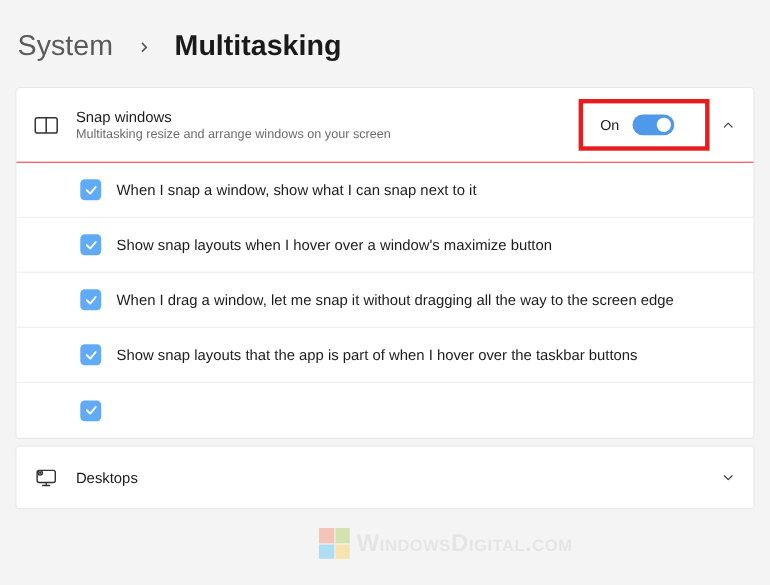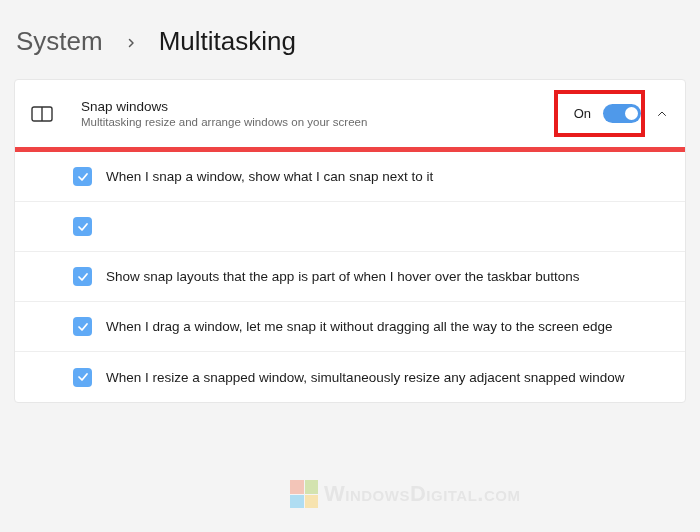--- a/index.html
+++ b/index.html
@@ -28,35 +28,35 @@
   }
   .breadcrumb .sep {
     font-size: 20px;
     color: #5a5a5a;
     font-weight: 400;
     position: relative;
     top: -1px;
   }
   .breadcrumb .current {
     font-size: 26px;
-    font-weight: 400;
+    font-weight: 700;
     color: #1a1a1a;
   }
 
   .card {
     background: #ffffff;
     border: 1px solid #e7e7e7;
     border-radius: 4px;
     margin-bottom: 6px;
   }
   .section-header {
     display: flex;
     align-items: center;
     padding: 14px 16px 14px 16px;
-    gap: 28px;
+    gap: 16px;
     min-height: 62px;
   }
   .section-header .icon-slot {
     width: 22px; height: 22px;
     display: flex; align-items: center; justify-content: center;
     flex-shrink: 0;
   }
   .section-header .titles {
     flex: 1;
     display: flex; flex-direction: column;
@@ -93,29 +93,29 @@
     border-radius: 50%;
     background: #ffffff;
   }
   .chevron {
     width: 14px; height: 14px;
     display: flex; align-items: center; justify-content: center;
   }
 
   .highlight-box {
     border: 4px solid #e81c1c;
-    padding: 10px 0 10px 16px;
+    padding: 10px 28px 10px 16px;
     display: flex;
     align-items: center;
     gap: 12px;
     margin: -4px -2px -4px 0;
   }
 
   .options {
-    border-top: 5px solid #ef4444;
+    border-top: 1px solid #ef4444;
   }
   .option-row {
     display: flex;
     align-items: center;
     gap: 14px;
     padding: 14px 16px 14px 58px;
     border-bottom: 1px solid #eeeeee;
     min-height: 50px;
   }
   .option-row:last-child { border-bottom: none; }
@@ -217,48 +217,72 @@
             </svg>
           </div>
           <span class="option-label">When I snap a window, show what I can snap next to it</span>
         </div>
         <div class="option-row">
           <div class="checkbox">
             <svg viewBox="0 0 24 24" fill="none" stroke="#fff" stroke-width="3.5" stroke-linecap="round" stroke-linejoin="round">
               <polyline points="4 12 10 18 20 6"></polyline>
             </svg>
           </div>
+          <span class="option-label">Show snap layouts when I hover over a window's maximize button</span>
+        </div>
+        <div class="option-row">
+          <div class="checkbox">
+            <svg viewBox="0 0 24 24" fill="none" stroke="#fff" stroke-width="3.5" stroke-linecap="round" stroke-linejoin="round">
+              <polyline points="4 12 10 18 20 6"></polyline>
+            </svg>
+          </div>
+          <span class="option-label">When I drag a window, let me snap it without dragging all the way to the screen edge</span>
         </div>
         <div class="option-row">
           <div class="checkbox">
             <svg viewBox="0 0 24 24" fill="none" stroke="#fff" stroke-width="3.5" stroke-linecap="round" stroke-linejoin="round">
               <polyline points="4 12 10 18 20 6"></polyline>
             </svg>
           </div>
           <span class="option-label">Show snap layouts that the app is part of when I hover over the taskbar buttons</span>
         </div>
         <div class="option-row">
           <div class="checkbox">
             <svg viewBox="0 0 24 24" fill="none" stroke="#fff" stroke-width="3.5" stroke-linecap="round" stroke-linejoin="round">
               <polyline points="4 12 10 18 20 6"></polyline>
             </svg>
           </div>
-          <span class="option-label">When I drag a window, let me snap it without dragging all the way to the screen edge</span>
-        </div>
-        <div class="option-row">
-          <div class="checkbox">
-            <svg viewBox="0 0 24 24" fill="none" stroke="#fff" stroke-width="3.5" stroke-linecap="round" stroke-linejoin="round">
-              <polyline points="4 12 10 18 20 6"></polyline>
-            </svg>
-          </div>
-          <span class="option-label">When I resize a snapped window, simultaneously resize any adjacent snapped window</span>
-        </div>
-      </div>
-  </div>
-
+        </div>
+      </div>
+  </div>
+
+  <div class="card desktops-card">
+    <div class="section-header">
+      <span class="icon-slot">
+        <svg width="22" height="22" viewBox="0 0 24 24" fill="none" stroke="#333" stroke-width="1.4">
+          <rect x="3" y="5" width="18" height="12" rx="2"></rect>
+          <line x1="8" y1="20" x2="16" y2="20"></line>
+          <line x1="12" y1="17" x2="12" y2="20"></line>
+          <circle cx="6" cy="7.5" r="2.2" fill="#fff" stroke="#333"></circle>
+          <line x1="6" y1="6.2" x2="6" y2="8.8" stroke="#333"></line>
+          <line x1="4.7" y1="7.5" x2="7.3" y2="7.5" stroke="#333"></line>
+        </svg>
+      </span>
+      <div class="titles">
+        <span class="section-title">Desktops</span>
+      </div>
+      <div class="header-controls">
+        <span class="chevron">
+          <svg width="12" height="12" viewBox="0 0 24 24" fill="none" stroke="#333" stroke-width="2" stroke-linecap="round" stroke-linejoin="round">
+              <polyline points="5 9 12 16 19 9"></polyline>
+            </svg>
+        </span>
+      </div>
+    </div>
+  </div>
 
 </div>
 
 <div class="watermark">
   <div class="wm-logo">
     <span></span>
       <span></span>
       <span></span>
       <span></span>
   </div>

